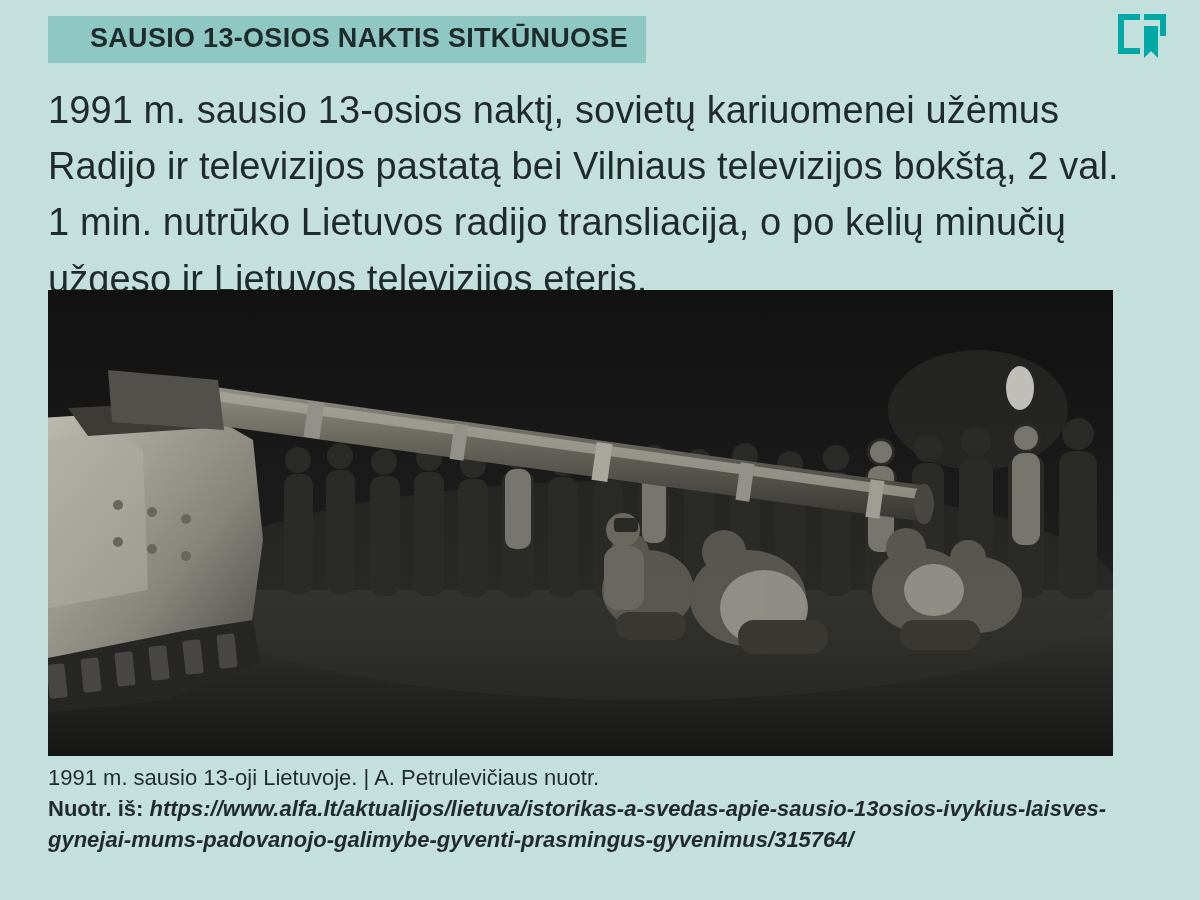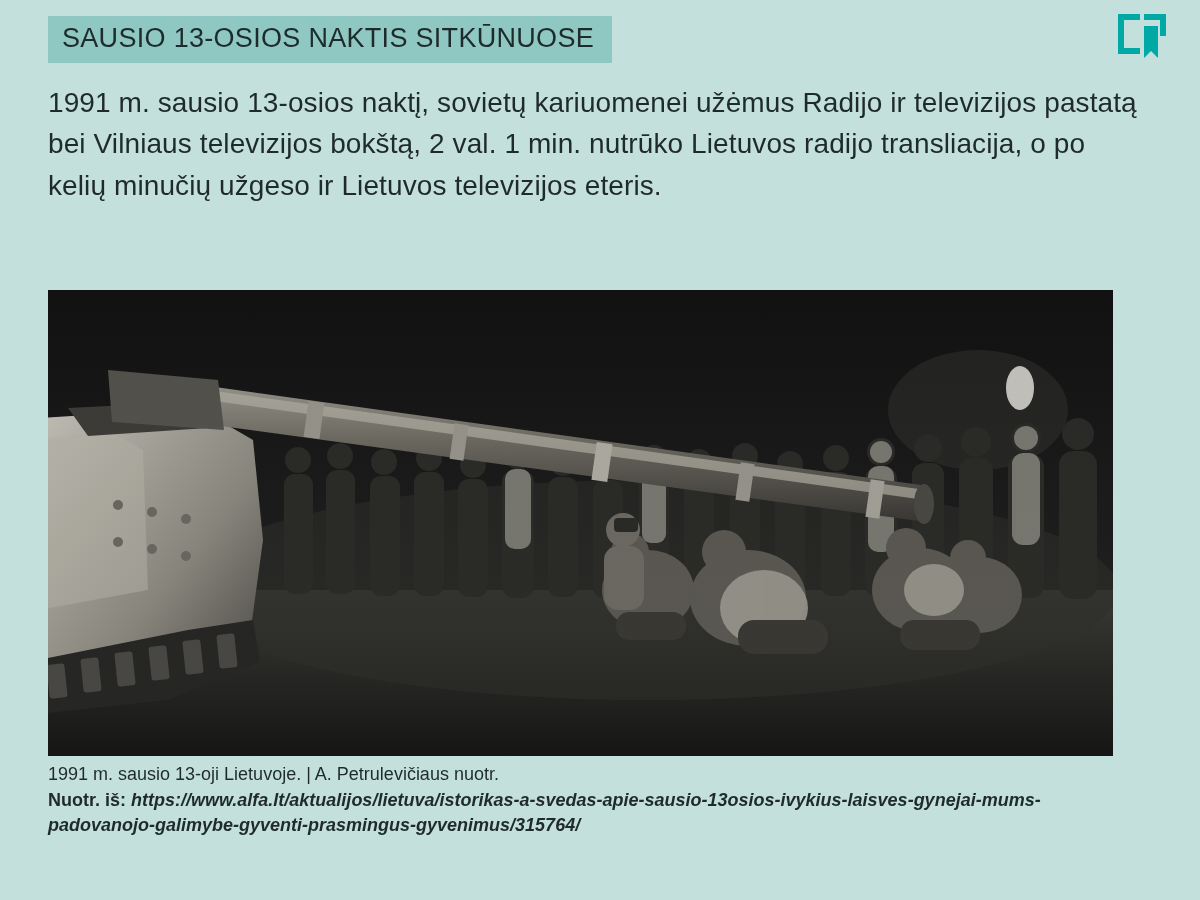--- a/index.html
+++ b/index.html
@@ -22,58 +22,59 @@
   .title-bar {
     position: absolute;
     left: 48px;
     top: 16px;
     background: #8fc7c2;
     padding: 9px 18px 11px 14px;
     display: inline-block;
   }
   .title-bar .title-text {
     font-size: 27px;
-    font-weight: normal;
+    font-weight: bold;
     letter-spacing: 0.3px;
     color: #1d2b2b;
     line-height: 1;
     white-space: nowrap;
+    margin-left: 28px;
   }
   .logo {
     position: absolute;
     right: 28px;
     top: 10px;
     width: 58px;
     height: 52px;
   }
   .body-text {
     position: absolute;
     left: 48px;
     top: 82px;
     width: 1090px;
-    font-size: 28px;
+    font-size: 38px;
     line-height: 1.48;
     color: #1f2b2b;
     letter-spacing: 0.1px;
   }
   .photo-frame {
     position: absolute;
     left: 48px;
     top: 290px;
     width: 1065px;
     height: 466px;
     overflow: hidden;
     background: #111;
   }
   .caption {
     position: absolute;
     left: 48px;
     top: 762px;
     width: 1090px;
-    font-size: 18px;
+    font-size: 22px;
     line-height: 1.42;
     color: #1f2b2b;
   }
   .caption .src-label { font-style: normal; font-weight: bold; }
   .caption .src-url { font-style: italic; font-weight: bold; }
 
   
   .photo-svg { display: block; width: 100%; height: 100%; }
 </style>
 </head>

